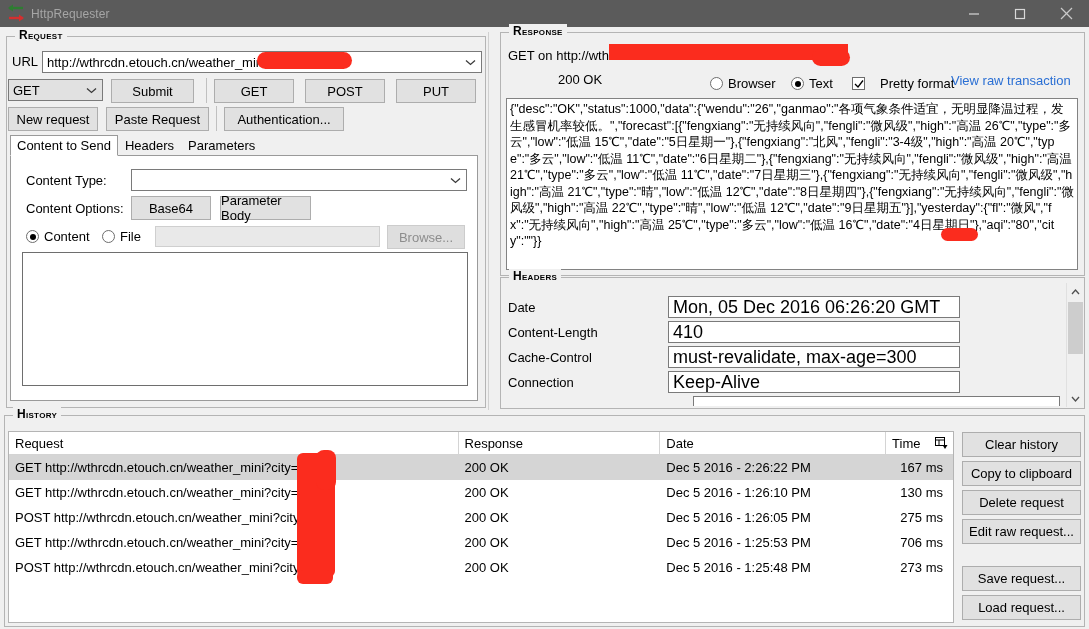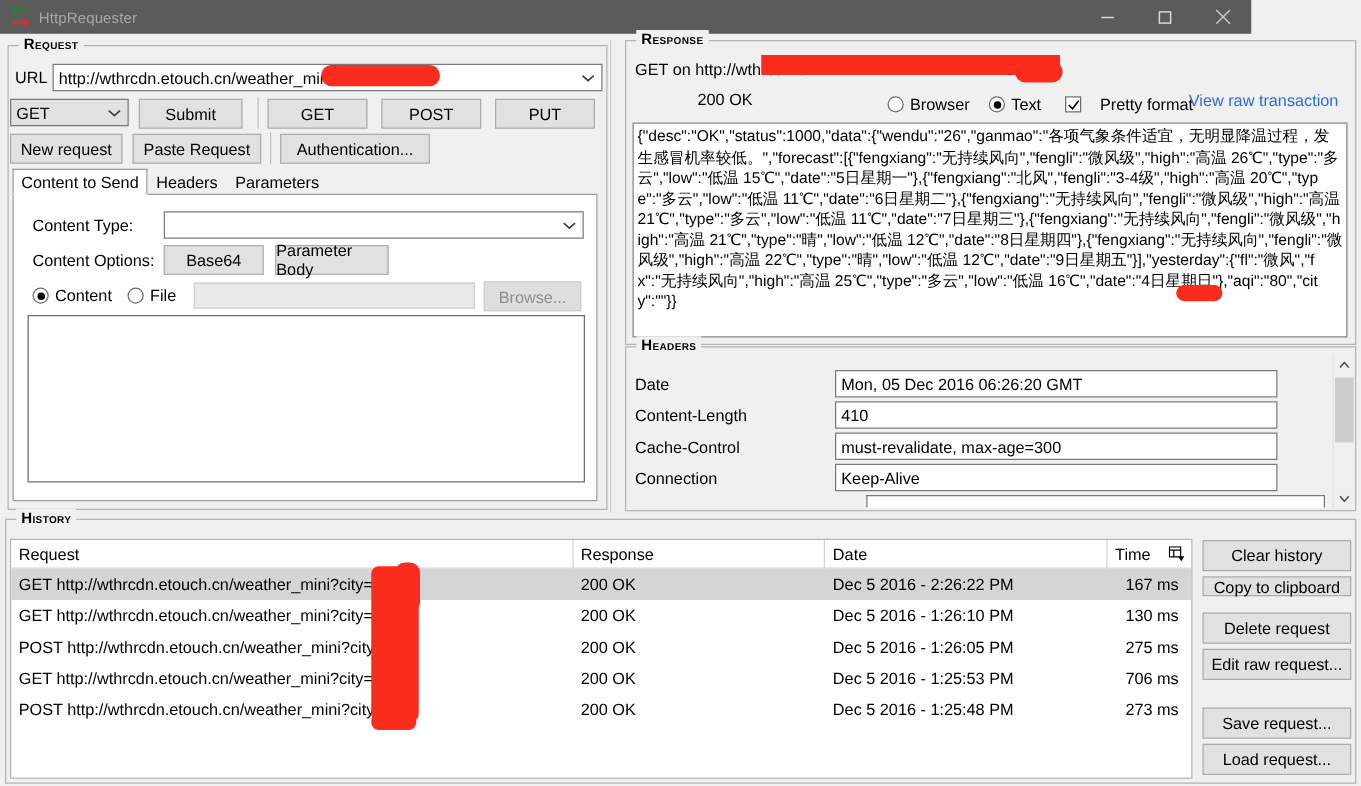--- a/index.html
+++ b/index.html
@@ -13,21 +13,21 @@
     color: #000;
   }
   #app {
     position: relative;
     width: 1089px; height: 629px;
     background: #f0f0f0;
   }
 
   
   .titlebar {
-    position: absolute; left: 0; top: 0; width: 1001px; height: 27px;
+    position: absolute; left: 0; top: 0; width: 1089px; height: 27px;
     background: #5b5b5b;
     display: flex; align-items: center;
   }
   .titlebar .appicon {
     width: 26px; height: 27px; position: relative; margin-left: 3px;
   }
   .titlebar .apptitle {
     color: #a6a6a6; font-size: 12px; margin-left: 2px; letter-spacing: .1px;
   }
   .wbtns { margin-left: auto; display: flex; height: 27px; }
@@ -132,21 +132,21 @@
     color: #000;
     word-break: break-all;
     white-space: pre-wrap;
   }
 
   
   .hdrrow { position: absolute; display: flex; align-items: center; height: 22px; }
   .hdrname { font-size: 13px; width: 160px; }
   .hdrval {
     border: 1px solid #7a7a7a; background: #fff; height: 22px;
-    width: 354px; font-size: 13px; padding: 1px 4px;
+    width: 292px; font-size: 18px; padding: 1px 4px;
     display: flex; align-items: center;
   }
 
   
   .vscroll {
     position: absolute; width: 17px; background: #f0f0f0;
     border-left: 1px solid #e0e0e0;
   }
   .vscroll .sbtn {
     height: 17px; width: 17px; display: flex; align-items: center; justify-content: center;
@@ -415,19 +415,19 @@
       <div class="c" style="width:226px;">Dec 5 2016 - 1:25:48 PM</div>
       <div class="c right" style="width:67px;">273 ms</div>
     </div>
   </div>
 
   <div class="redact" style="left:297px; top:453px; width:38px; height:124px; border-radius:6px;"></div>
   <div class="redact" style="left:316px; top:450px; width:20px; height:40px; border-radius:8px;"></div>
   <div class="redact" style="left:297px; top:570px; width:36px; height:14px; border-radius:6px;"></div>
 
   <div class="btn" style="position:absolute; left:962px; top:432px; width:119px; height:25px;">Clear history</div>
-  <div class="btn" style="position:absolute; left:962px; top:461px; width:119px; height:16px;">Copy to clipboard</div>
+  <div class="btn" style="position:absolute; left:962px; top:461px; width:119px; height:25px;">Copy to clipboard</div>
   <div class="btn" style="position:absolute; left:962px; top:490px; width:119px; height:25px;">Delete request</div>
   <div class="btn" style="position:absolute; left:962px; top:519px; width:119px; height:25px;">Edit raw request...</div>
   <div class="btn" style="position:absolute; left:962px; top:566px; width:119px; height:25px;">Save request...</div>
   <div class="btn" style="position:absolute; left:962px; top:595px; width:119px; height:25px;">Load request...</div>
 
 </div>
 
 </body></html>

